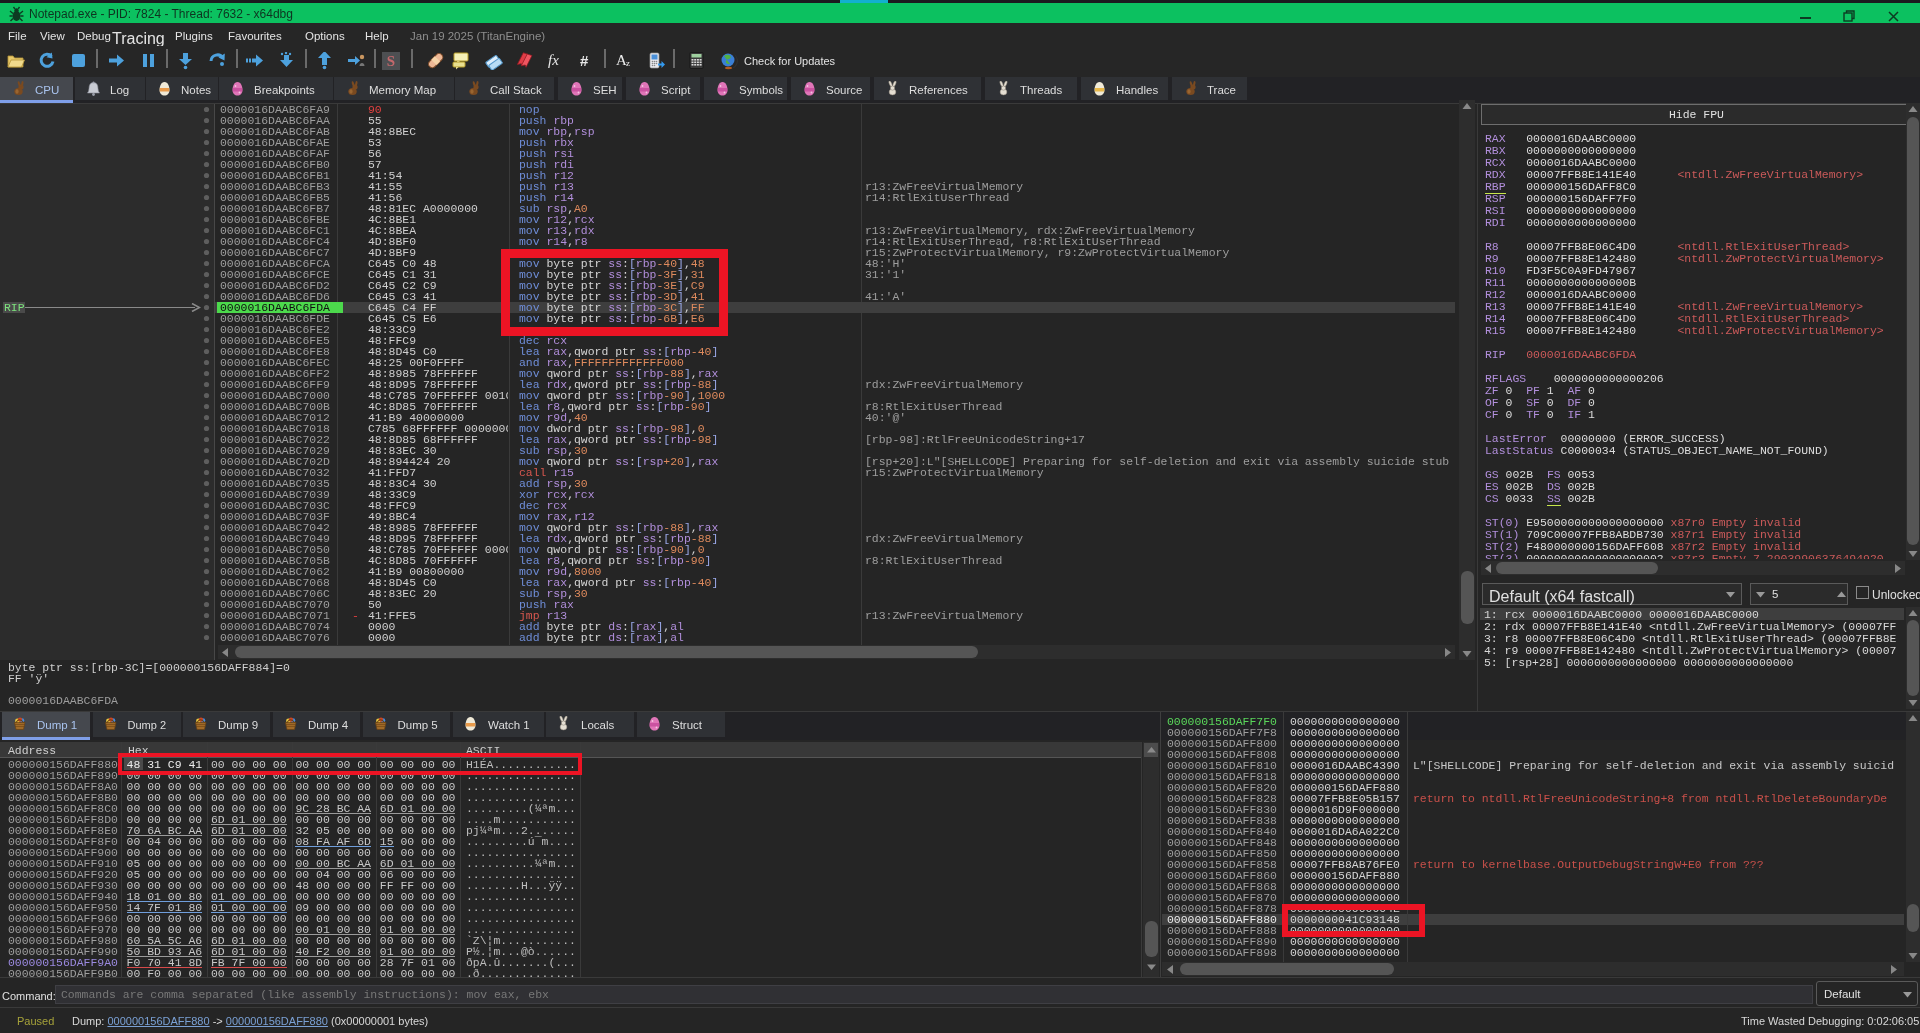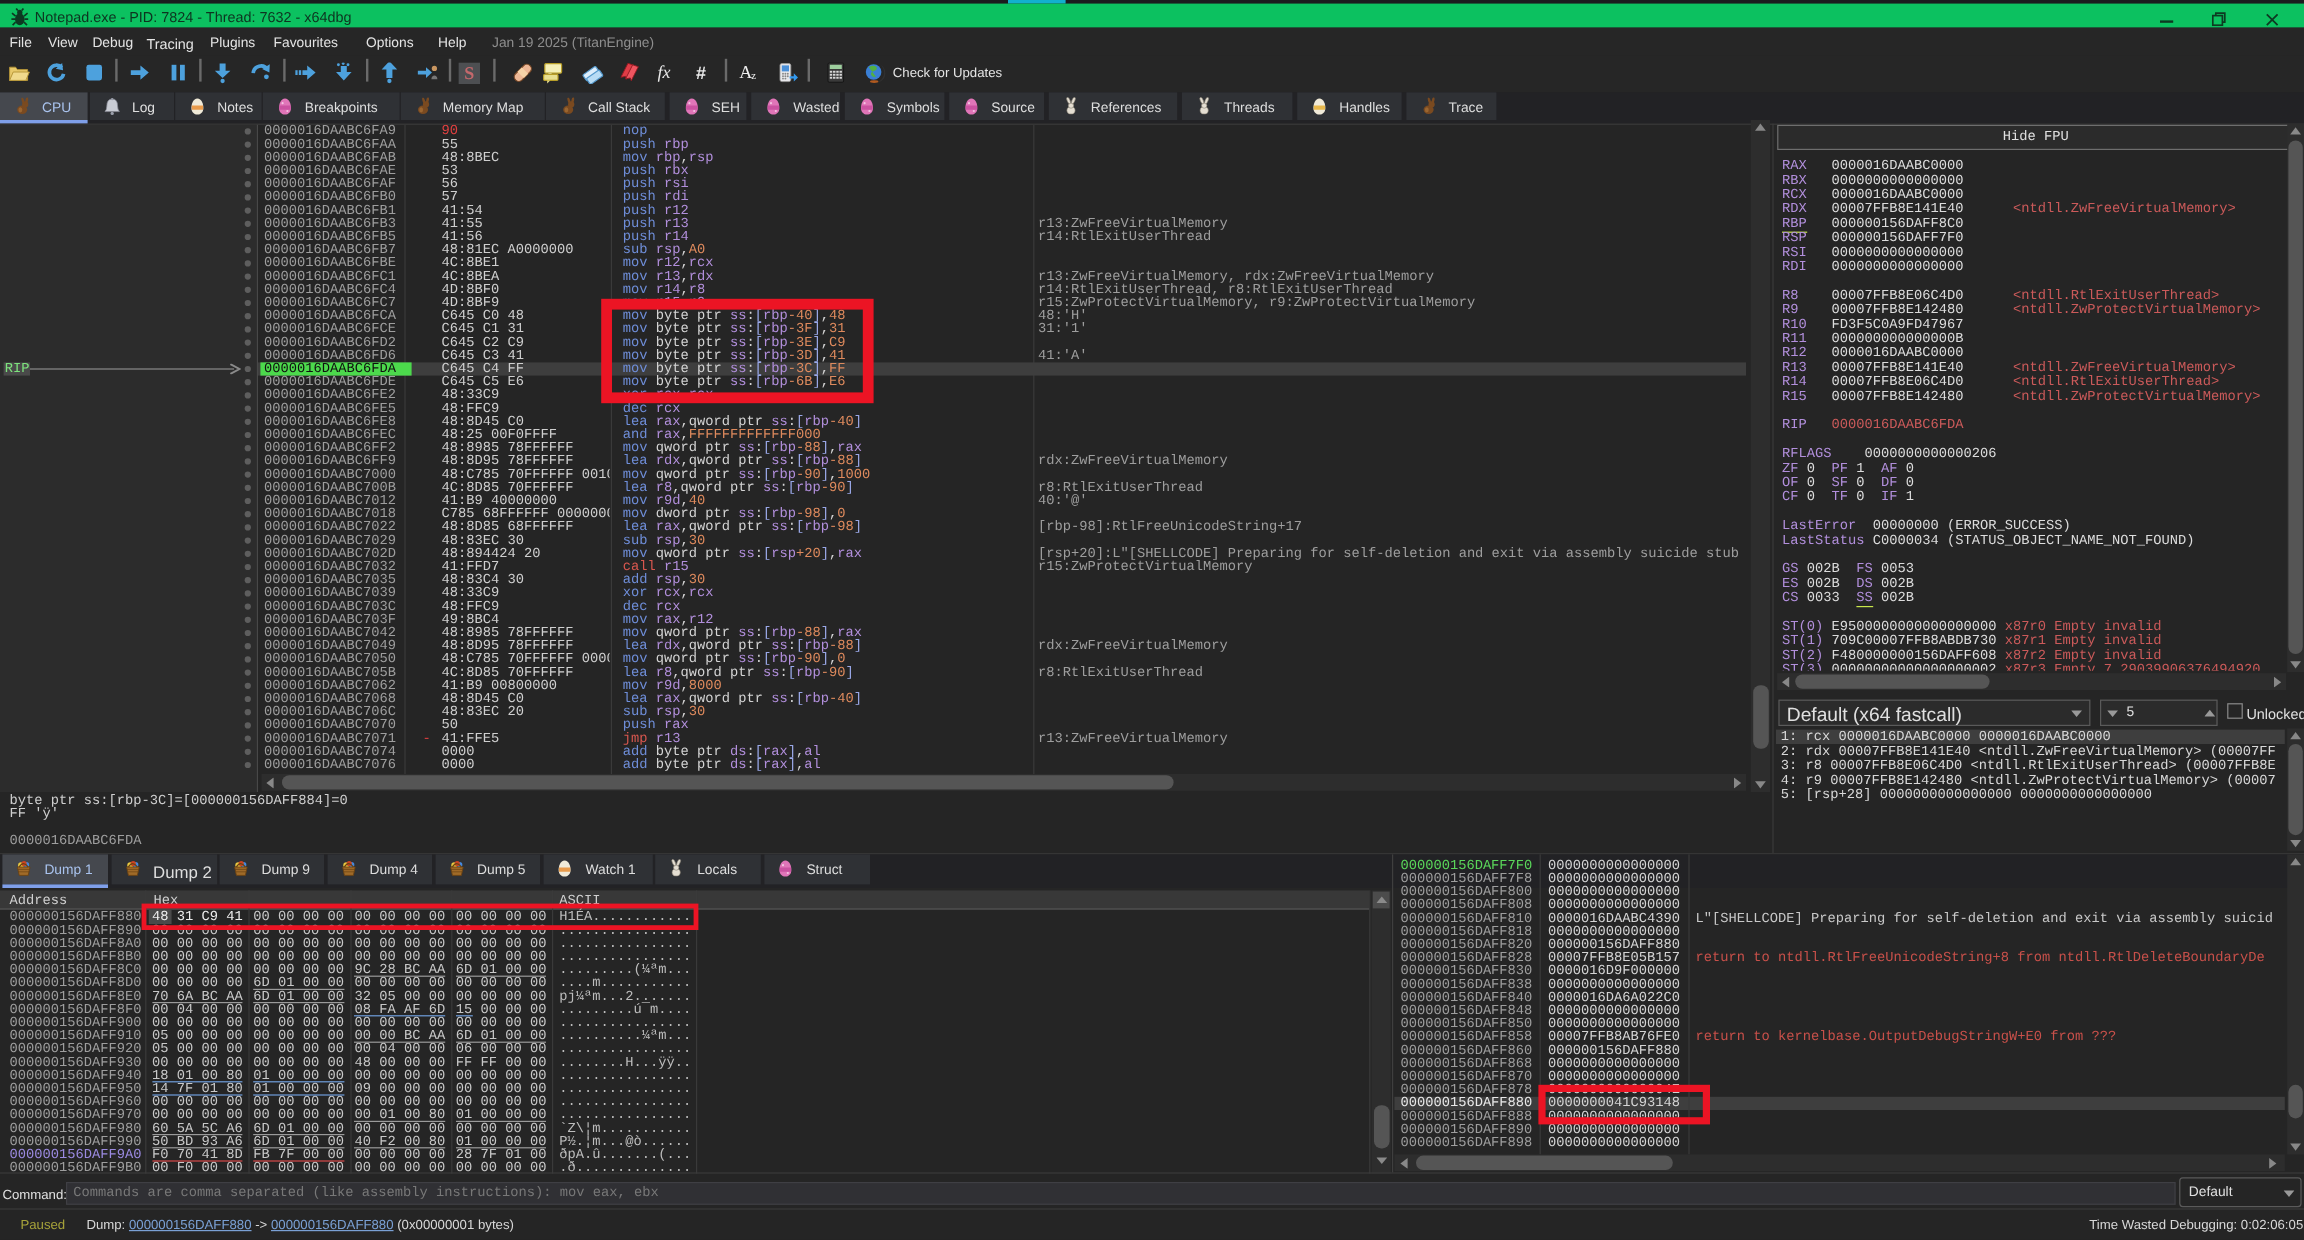--- a/index.html
+++ b/index.html
@@ -27,21 +27,21 @@
     <rect x="1" y="3" width="8" height="8" fill="none" stroke="#0d3a22" stroke-width="1.4"></rect>
     <path d="M3.5 3 V1 H11 V8.5 H9" fill="none" stroke="#0d3a22" stroke-width="1.4"></path>
   </svg>
 <svg class="ab" style="left:1888px;top:11px" width="11" height="11" viewBox="0 0 11 11">
     <path d="M1 1 L10 10 M10 1 L1 10" stroke="#0d3a22" stroke-width="1.5"></path>
   </svg>
 <div class="ab" style="left:0;top:23px;width:1920px;height:23px;background:#262626"></div>
 <div class="ab" style="left:8px;top:30px;font-size:11.5px;color:#e4e4e4">File</div>
 <div class="ab" style="left:40px;top:30px;font-size:11.5px;color:#e4e4e4">View</div>
 <div class="ab" style="left:77px;top:30px;font-size:11.5px;color:#e4e4e4">Debug</div>
-<div class="ab" style="left:122px;top:30px;font-size:12px;color:#e4e4e4">Tracing</div>
+<div class="ab" style="left:112px;top:30px;font-size:16px;color:#e4e4e4">Tracing</div>
 <div class="ab" style="left:175px;top:30px;font-size:11.5px;color:#e4e4e4">Plugins</div>
 <div class="ab" style="left:228px;top:30px;font-size:11.5px;color:#e4e4e4">Favourites</div>
 <div class="ab" style="left:305px;top:30px;font-size:11.5px;color:#e4e4e4">Options</div>
 <div class="ab" style="left:365px;top:30px;font-size:11.5px;color:#e4e4e4">Help</div>
 <div class="ab" style="left:410px;top:30px;font-size:11.5px;color:#8e8e8e">Jan 19 2025 (TitanEngine)</div>
 <div class="ab" style="left:0;top:46px;width:1920px;height:31px;background:#262626"></div>
 <div class="ab" style="left:96px;top:49px;width:1.5px;height:19px;background:#6a6a6a"></div>
 <div class="ab" style="left:166px;top:49px;width:1.5px;height:19px;background:#6a6a6a"></div>
 <div class="ab" style="left:236px;top:49px;width:1.5px;height:19px;background:#6a6a6a"></div>
 <div class="ab" style="left:305px;top:49px;width:1.5px;height:19px;background:#6a6a6a"></div>
@@ -242,21 +242,21 @@
     <circle cx="9" cy="11.5" r="0.9" fill="#f4c3e2"></circle>
   </svg>
 <div class="ab" style="left:593px;top:84px;font-size:11.5px;color:#dedede">SEH</div>
 <div class="ab" style="left:626px;top:77px;width:74px;height:23px;background:#2f3135"></div>
 <svg class="ab" style="left:637px;top:81px" width="15" height="15" viewBox="0 0 14 15">
     <path d="M7 1 C10.5 1 12 5.5 12 9 C12 12.5 9.8 14.5 7 14.5 C4.2 14.5 2 12.5 2 9 C2 5.5 3.5 1 7 1" fill="#e075b8"></path>
     <path d="M2.3 7 h9.4 v3.5 h-9.4 z" fill="#c94f9e" opacity="0.9"></path>
     <circle cx="5" cy="5" r="0.9" fill="#f4c3e2"></circle>
     <circle cx="9" cy="11.5" r="0.9" fill="#f4c3e2"></circle>
   </svg>
-<div class="ab" style="left:661px;top:84px;font-size:11.5px;color:#dedede">Wasted</div>
+<div class="ab" style="left:661px;top:84px;font-size:11.5px;color:#dedede">Script</div>
 <div class="ab" style="left:704px;top:77px;width:83px;height:23px;background:#2f3135"></div>
 <svg class="ab" style="left:715px;top:81px" width="15" height="15" viewBox="0 0 14 15">
     <path d="M7 1 C10.5 1 12 5.5 12 9 C12 12.5 9.8 14.5 7 14.5 C4.2 14.5 2 12.5 2 9 C2 5.5 3.5 1 7 1" fill="#e075b8"></path>
     <path d="M2.3 7 h9.4 v3.5 h-9.4 z" fill="#c94f9e" opacity="0.9"></path>
     <circle cx="5" cy="5" r="0.9" fill="#f4c3e2"></circle>
     <circle cx="9" cy="11.5" r="0.9" fill="#f4c3e2"></circle>
   </svg>
 <div class="ab" style="left:739px;top:84px;font-size:11.5px;color:#dedede">Symbols</div>
 <div class="ab" style="left:791px;top:77px;width:79px;height:23px;background:#2f3135"></div>
 <svg class="ab" style="left:802px;top:81px" width="15" height="15" viewBox="0 0 14 15">
@@ -684,21 +684,21 @@
 <div class="ab" style="left:2px;top:737px;width:88px;height:3px;background:#7f9fe9"></div>
 <div class="ab" style="left:92.5px;top:712px;width:88.0px;height:25px;background:#2f3135"></div>
 <svg class="ab" style="left:102.5px;top:716px" width="15" height="15" viewBox="0 0 14 15">
     <circle cx="5" cy="5" r="2.4" fill="#e8c840"></circle>
     <circle cx="9.5" cy="4.6" r="2.3" fill="#4488dd"></circle>
     <circle cx="7.5" cy="3.6" r="2.2" fill="#cc4422"></circle>
     <path d="M2 6.5 h10.5 l-1.5 7 h-7.5 z" fill="#a06a28" stroke="#6a4212" stroke-width="0.7"></path>
     <path d="M3.5 6.5 q3.5 -5.5 7.5 0" fill="none" stroke="#6a4212" stroke-width="1.1"></path>
     <path d="M2.2 8.5 h10.1 M2.6 10.5 h9.4" stroke="#6a4212" stroke-width="0.6"></path>
   </svg>
-<div class="ab" style="left:127.5px;top:719px;font-size:14px;color:#dedede">Dump 2</div>
+<div class="ab" style="left:127.5px;top:719px;font-size:11px;color:#dedede">Dump 2</div>
 <div class="ab" style="left:183px;top:712px;width:87px;height:25px;background:#2f3135"></div>
 <svg class="ab" style="left:193px;top:716px" width="15" height="15" viewBox="0 0 14 15">
     <circle cx="5" cy="5" r="2.4" fill="#e8c840"></circle>
     <circle cx="9.5" cy="4.6" r="2.3" fill="#4488dd"></circle>
     <circle cx="7.5" cy="3.6" r="2.2" fill="#cc4422"></circle>
     <path d="M2 6.5 h10.5 l-1.5 7 h-7.5 z" fill="#a06a28" stroke="#6a4212" stroke-width="0.7"></path>
     <path d="M3.5 6.5 q3.5 -5.5 7.5 0" fill="none" stroke="#6a4212" stroke-width="1.1"></path>
     <path d="M2.2 8.5 h10.1 M2.6 10.5 h9.4" stroke="#6a4212" stroke-width="0.6"></path>
   </svg>
 <div class="ab" style="left:218px;top:719px;font-size:11.5px;color:#dedede">Dump 9</div>

